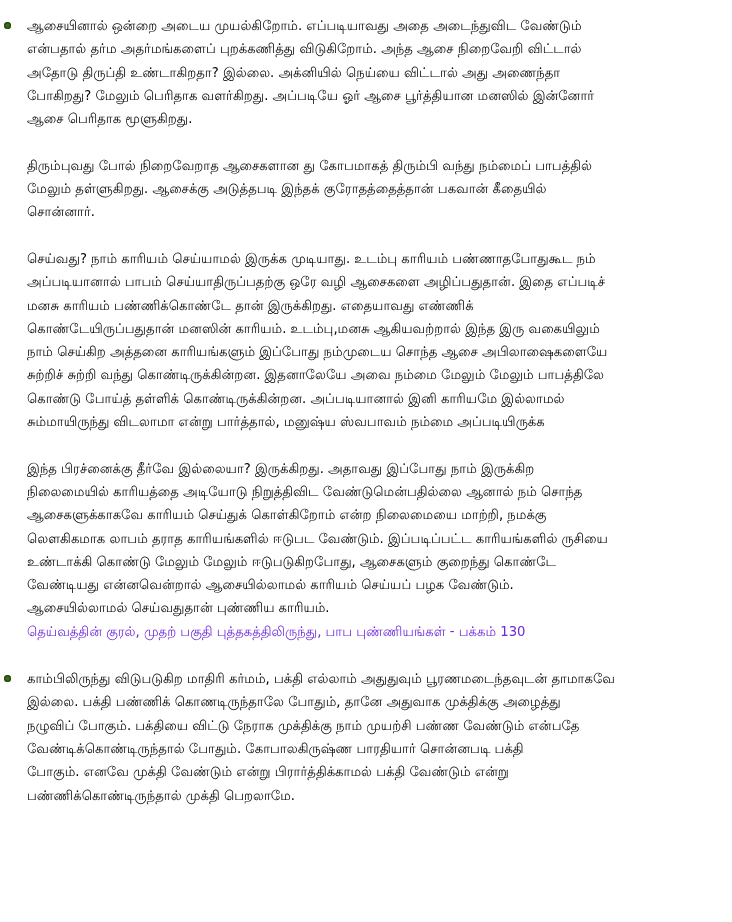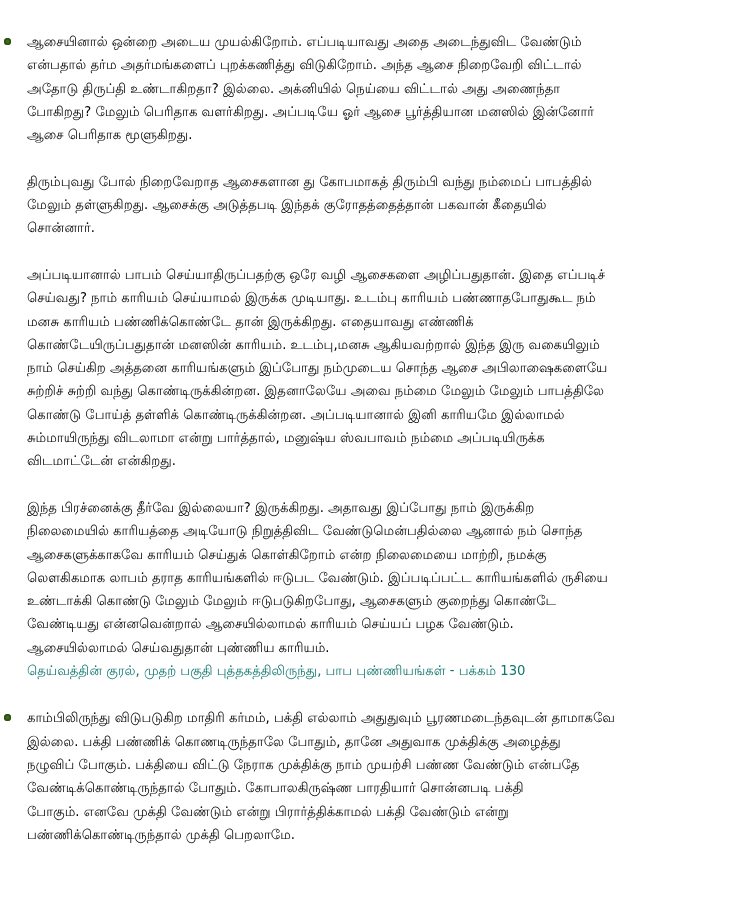--- a/index.html
+++ b/index.html
@@ -1,35 +1,35 @@
 <!DOCTYPE html>
 <html><head>
 <meta charset="utf-8">
 <style>
   html, body { margin: 0; padding: 0; background: #ffffff; }
   body {
     width: 732px; height: 922px; overflow: hidden;
     font-family: "DejaVu Sans", sans-serif;
     color: #000000;
   }
-  .doc { position: relative; padding-top: 30px; }
+  .doc { position: relative; padding-top: 14px; }
   .item { position: relative; padding-left: 27px; padding-right: 8px; }
   .bullet {
     position: absolute; left: 4px; top: 8px;
     width: 7px; height: 7px; border-radius: 50%;
     background: #3c6b1c;
     box-shadow: inset 0 0 0 1.5px #2a4f10;
   }
   .para {
     font-size: 13.2px; line-height: 23.3px;
     margin: 0; white-space: normal;
   }
   .para .ln { display: block; white-space: nowrap; }
   .gap { height: 23.3px; }
-  .source { color: #0f766e; }
+  .source { color: #6d28d9; }
   .item-gap { height: 24px; }
 </style>
 </head>
 <body>
 
 <div class="doc">
 
   <div class="item">
     <span class="bullet"></span>
 
@@ -43,29 +43,28 @@
     <div class="gap"></div>
 
     <div class="para">
       <span class="ln">திரும்புவது போல் நிறைவேறாத ஆசைகளான து கோபமாகத் திரும்பி வந்து நம்மைப் பாபத்தில்</span>
       <span class="ln">மேலும் தள்ளுகிறது.  ஆசைக்கு அடுத்தபடி இந்தக் குரோதத்தைத்தான் பகவான் கீதையில்</span>
       <span class="ln">சொன்னார்.</span>
     </div>
     <div class="gap"></div>
 
     <div class="para">
+      <span class="ln">செய்வது?  நாம் காரியம் செய்யாமல் இருக்க முடியாது.  உடம்பு காரியம் பண்ணாதபோதுகூட நம்</span>
       <span class="ln">அப்படியானால் பாபம் செய்யாதிருப்பதற்கு ஒரே வழி ஆசைகளை அழிப்பதுதான்.  இதை எப்படிச்</span>
-      <span class="ln">செய்வது?  நாம் காரியம் செய்யாமல் இருக்க முடியாது.  உடம்பு காரியம் பண்ணாதபோதுகூட நம்</span>
       <span class="ln">மனசு காரியம் பண்ணிக்கொண்டே தான் இருக்கிறது.  எதையாவது எண்ணிக்</span>
       <span class="ln">கொண்டேயிருப்பதுதான் மனஸின் காரியம்.  உடம்பு,மனசு ஆகியவற்றால் இந்த இரு வகையிலும்</span>
       <span class="ln">நாம் செய்கிற அத்தனை காரியங்களும் இப்போது நம்முடைய சொந்த ஆசை அபிலாஷைகளையே</span>
       <span class="ln">சுற்றிச் சுற்றி வந்து கொண்டிருக்கின்றன.  இதனாலேயே அவை நம்மை மேலும் மேலும் பாபத்திலே</span>
       <span class="ln">கொண்டு போய்த் தள்ளிக் கொண்டிருக்கின்றன.  அப்படியானால் இனி காரியமே இல்லாமல்</span>
       <span class="ln">சும்மாயிருந்து விடலாமா என்று பார்த்தால், மனுஷ்ய ஸ்வபாவம் நம்மை அப்படியிருக்க</span>
-      <span class="ln">விடமாட்டேன் என்கிறது.</span>
     </div>
     <div class="gap"></div>
 
     <div class="para">
       <span class="ln">இந்த பிரச்னைக்கு தீர்வே இல்லையா?  இருக்கிறது.  அதாவது இப்போது நாம் இருக்கிற</span>
       <span class="ln">நிலைமையில் காரியத்தை அடியோடு நிறுத்திவிட வேண்டுமென்பதில்லை  ஆனால் நம் சொந்த</span>
       <span class="ln">ஆசைகளுக்காகவே காரியம் செய்துக் கொள்கிறோம் என்ற நிலைமையை மாற்றி, நமக்கு</span>
       <span class="ln">லௌகிகமாக லாபம் தராத காரியங்களில் ஈடுபட வேண்டும். இப்படிப்பட்ட காரியங்களில் ருசியை</span>
       <span class="ln">உண்டாக்கி கொண்டு மேலும் மேலும் ஈடுபடுகிறபோது, ஆசைகளும் குறைந்து கொண்டே</span>
       <span class="ln">வேண்டியது என்னவென்றால் ஆசையில்லாமல் காரியம் செய்யப் பழக வேண்டும்.</span>

